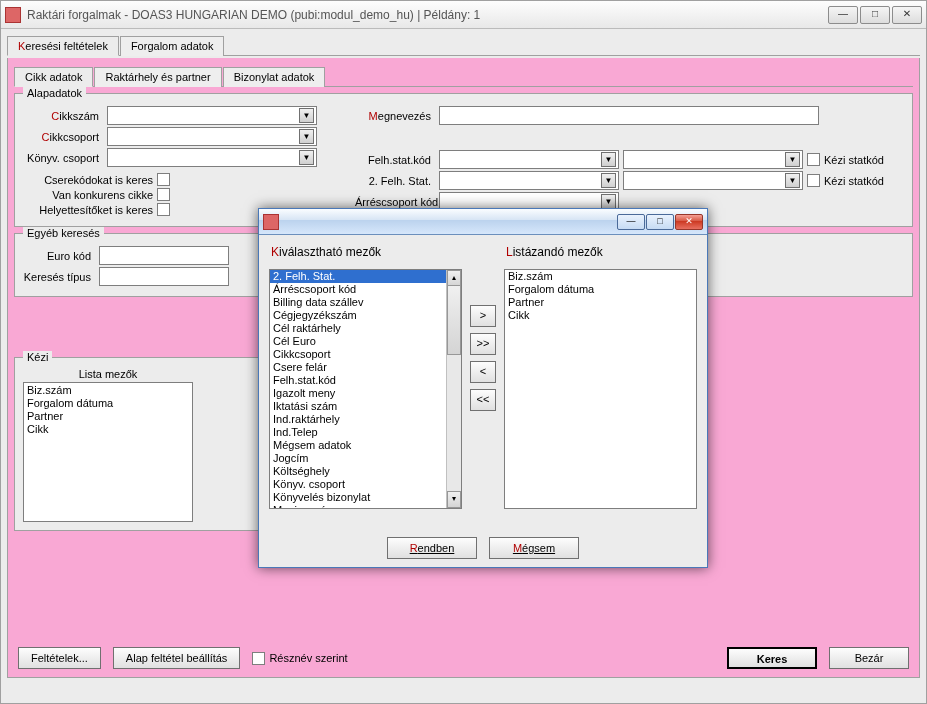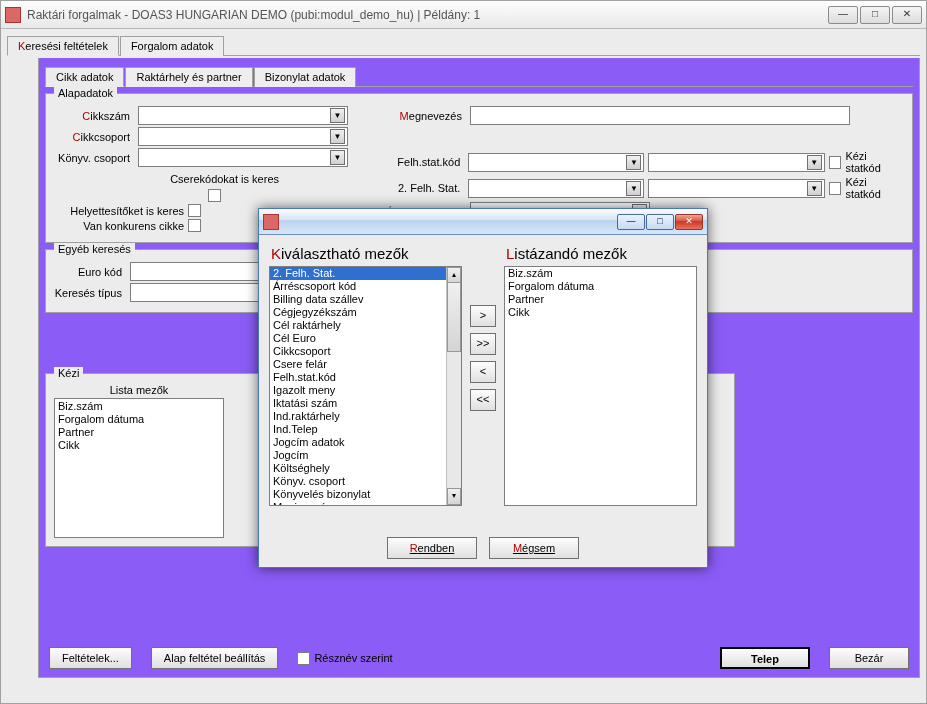--- a/index.html
+++ b/index.html
@@ -78,23 +78,22 @@
     color: #000;
   }
   .tab.active {
     background: #ececec;
     border-bottom: 1px solid #ececec;
     font-weight: normal;
   }
   .tabpanel {
     border: 1px solid #a0a0a0;
     border-top: none;
-    background: #8b5cf6;
+    background: #f9a8d4;
     padding: 6px;
-    margin-left: 31px;
   }
   .inner-tabrow {
     display: flex;
     margin-top: 2px;
   }
   
   .group {
     border: 1px solid #a0a0a0;
     margin-top: 6px;
     padding: 10px 8px 8px 8px;
@@ -162,21 +161,21 @@
   .listbox div {
     padding: 0 2px;
     line-height: 13px;
   }
   
   .bottom-bar {
     position: absolute;
     bottom: 8px; left: 10px; right: 10px;
     display: flex;
     align-items: center;
-    gap: 19px;
+    gap: 12px;
   }
   .btn {
     border: 1px solid #707070;
     background: linear-gradient(#fdfdfd,#e0e0e0);
     padding: 3px 12px;
     font-size: 11px;
     min-width: 80px;
     text-align: center;
     height: 22px;
     line-height: 14px;
@@ -237,22 +236,22 @@
   }
   .col-left, .col-right { flex: 1; }
   .col-mid {
     display: flex;
     flex-direction: column;
     justify-content: flex-start;
     gap: 6px;
     padding-top: 60px;
   }
   .section-title {
-    font-size: 15px;
-    margin-bottom: 4px;
+    font-size: 12px;
+    margin-bottom: 10px;
     margin-left: 2px;
   }
   .biglist {
     border: 1px solid #7e7e7e;
     background: #fff;
     height: 240px;
     font-size: 11px;
     padding: 0;
     position: relative;
     overflow: hidden;
@@ -357,30 +356,30 @@
                   <span class="cbtn">▼</span>
                 </div>
             </div>
             <div class="row">
               <div class="lbl">Könyv. csoport</div>
               <div class="combo" style="width:210px;">
                   <span class="cval"></span>
                   <span class="cbtn">▼</span>
                 </div>
             </div>
-            <div class="row" style="margin-top:6px;flex-direction:column;">
+            <div class="row" style="margin-top:6px;">
               <div class="check-lbl">Cserekódokat is keres</div>
               <div class="cbx"></div>
             </div>
             <div class="row">
+              <div class="check-lbl">Van konkurens cikke</div>
+              <div class="cbx"></div>
+            </div>
+            <div class="row">
               <div class="check-lbl">Helyettesítőket is keres</div>
-              <div class="cbx"></div>
-            </div>
-            <div class="row">
-              <div class="check-lbl">Van konkurens cikke</div>
               <div class="cbx"></div>
             </div>
           </div>
 
           <div style="flex:1;">
             <div class="row">
               <div class="lbl redfirst">Megnevezés</div>
               <div class="txt" style="width:380px;"></div>
             </div>
             <div style="height:21px;"></div>
@@ -449,21 +448,21 @@
       </div>
 
       <div class="bottom-bar">
         <div class="btn">Feltételek...</div>
         <div class="btn" style="min-width:110px;">Alap feltétel beállítás</div>
         <div style="display:flex; align-items:center; gap:4px;">
           <div class="cbx"></div>
           <span>Résznév szerint</span>
         </div>
         <div class="spacer"></div>
-        <div class="btn primary">Telep</div>
+        <div class="btn primary">Keres</div>
         <div class="btn">Bezár</div>
       </div>
 
     </div>
   </div>
 </div>
 
 <div class="dialog">
   <div class="dlg-titlebar">
     <div class="icon"></div>
@@ -486,21 +485,21 @@
               <div>Cégjegyzékszám</div>
               <div>Cél raktárhely</div>
               <div>Cél Euro</div>
               <div>Cikkcsoport</div>
               <div>Csere felár</div>
               <div>Felh.stat.kód</div>
               <div>Igazolt meny</div>
               <div>Iktatási szám</div>
               <div>Ind.raktárhely</div>
               <div>Ind.Telep</div>
-              <div>Jogcím adatok</div>
+              <div>Mégsem adatok</div>
               <div>Jogcím</div>
               <div>Költséghely</div>
               <div>Könyv. csoport</div>
               <div>Könyvelés bizonylat</div>
               <div>Megjegyzés</div>
             </div>
           <div class="scrollbar">
               <div class="thumb"></div>
             </div>
         </div>

